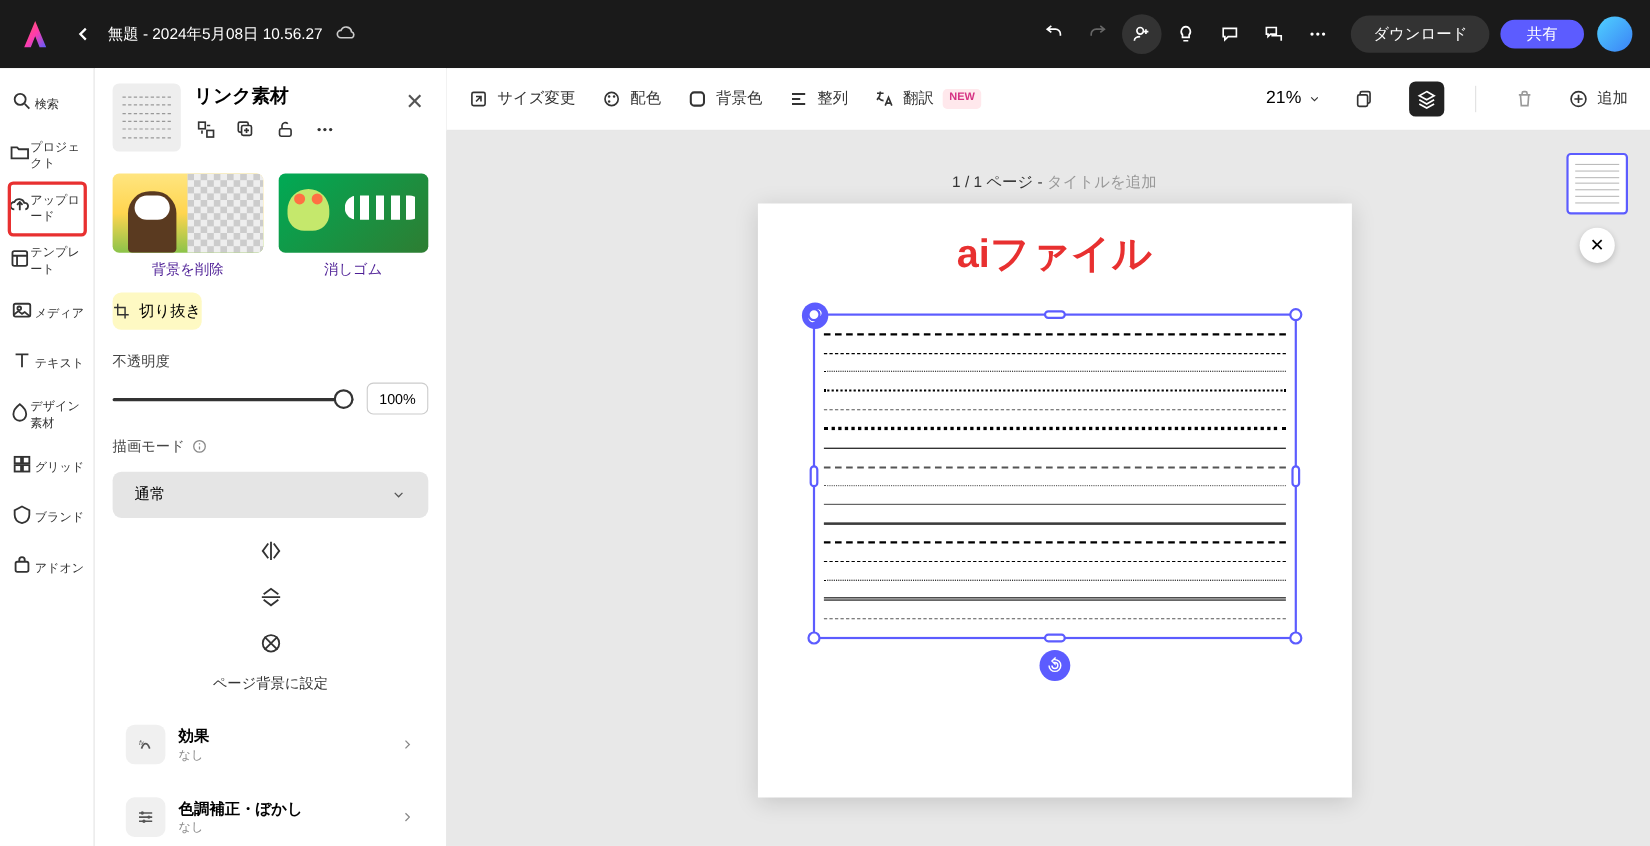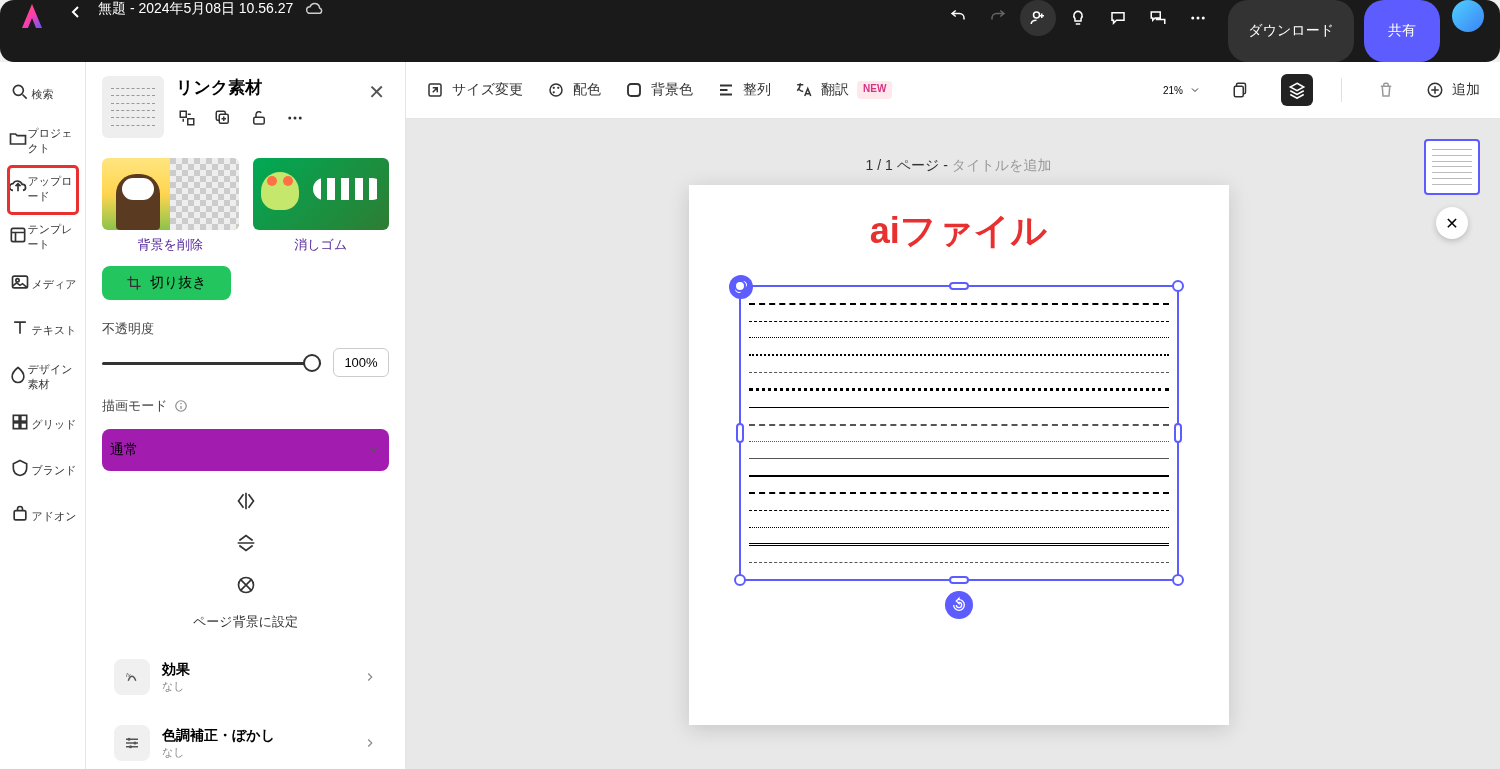--- a/index.html
+++ b/index.html
@@ -1,19 +1,19 @@
 <!DOCTYPE html>
 <html><head>
 <meta charset="utf-8">
 <style>
 * { box-sizing: border-box; margin: 0; padding: 0; font-family: -apple-system, BlinkMacSystemFont, "Segoe UI", sans-serif; }
 body { width: 1500px; height: 769px; overflow: hidden; background: #f0f0f0; }
 
 
-.topbar { height: 62px; background: #1a1a1a; display: flex; padding: 0 16px; color: #fff; border-radius: 14px; }
+.topbar { height: 62px; background: #1a1a1a; display: flex; align-items: center; padding: 0 16px; color: #fff; }
 .logo { width: 32px; height: 32px; margin-right: 16px; display:flex;align-items:center;justify-content:center; }
 .back-chev { width: 24px; height: 24px; display:flex;align-items:center;justify-content:center; margin-right:10px; cursor:pointer; color:#fff;}
 .doc-title { font-size: 14px; color: #fff; }
 .cloud-icon { margin-left: 12px; color:#ccc; }
 .topbar-spacer { flex: 1; }
 .topbar-icon { width: 36px; height: 36px; border-radius: 50%; display:flex;align-items:center;justify-content:center;color:#fff;cursor:pointer;margin:0 2px;}
 .topbar-icon.dark { background:#333; }
 .btn-download { background:#333; color:#fff; border:none; border-radius:20px; padding:8px 20px; font-size:14px; margin-left:10px; cursor:pointer;}
 .btn-share { background:#5c5cff; color:#fff; border:none; border-radius:20px; padding:4px 24px; font-size:14px; margin-left:10px; cursor:pointer;}
 .avatar { width:32px; height:32px; border-radius:50%; background: linear-gradient(135deg,#4fd1ff,#3b82f6); margin-left:12px; cursor:pointer;}
@@ -51,51 +51,51 @@
   repeating-conic-gradient(#eee 0 25%, #ccc 0 50%) 0 0/12px 12px;}
 .dog-shape{position:absolute;left:14px;bottom:0;width:44px;height:56px;background:#5a3a20;border-radius:20px 20px 4px 4px;}
 .dog-shape::before{content:"";position:absolute;top:4px;left:6px;width:32px;height:22px;background:#fff;border-radius:12px;}
 .frog-img{background:linear-gradient(135deg,#0a5,#2e7d32);position:relative;}
 .frog-shape{position:absolute;left:8px;top:14px;width:38px;height:38px;background:#c5e86c;border-radius:50% 50% 40% 40%;}
 .frog-shape::before{content:"";position:absolute;top:4px;left:6px;width:10px;height:10px;background:#ff7043;border-radius:50%;box-shadow:16px 0 0 #ff7043;}
 .frog-img::after{content:"";position:absolute;right:6px;top:20px;width:70px;height:22px;background:repeating-linear-gradient(90deg,#fff,#fff 8px,transparent 8px,transparent 14px);border-radius:12px;}
 .action-label { font-size:13px; margin-top:6px; color:#4c1d95;}
 
 .crop-row{ padding: 6px 16px 14px;}
-.crop-btn{ background:#22c55e;border:none;border-radius:8px;padding:8px 24px;display:flex;align-items:center;gap:8px;font-size:14px;cursor:pointer;}
+.crop-btn{ background:#fef9c3;border:none;border-radius:8px;padding:8px 0;display:flex;align-items:center;gap:8px;font-size:14px;cursor:pointer;}
 
 .section{ padding: 6px 16px 14px;}
 .section-label{ font-size:13px; color:#444; margin-bottom:10px; display:flex;align-items:center;gap:6px;}
 .slider-row{ display:flex;align-items:center;gap:12px;}
 .slider{ flex:1; position:relative; height:18px;}
 .slider-track{position:absolute;top:8px;left:0;right:0;height:3px;background:#333;border-radius:2px;}
 .slider-thumb{position:absolute;right:0;top:0;width:18px;height:18px;border-radius:50%;background:#fff;border:2px solid #333;}
 .pct-box{width:56px;border:1px solid #ccc;border-radius:6px;padding:6px;text-align:center;font-size:13px;}
 
 .select-row{ padding: 0 16px 12px;}
-.select{ width:100%;background:#a21caf;border:none;border-radius:8px;padding:12px 8px;display:flex;justify-content:space-between;align-items:center;font-size:14px;cursor:pointer;}
+.select{ width:100%;background:#e5e5e5;border:none;border-radius:8px;padding:12px 20px;display:flex;justify-content:space-between;align-items:center;font-size:14px;cursor:pointer;}
 
 .icon-row{ padding:4px 16px 18px; display:flex;align-items:center;gap:14px; color:#333;flex-direction:column;}
 .icon-btn{width:28px;height:28px;display:flex;align-items:center;justify-content:center;cursor:pointer;}
 .icon-row-label{font-size:13px;}
 
 .effect-row{ margin:0 16px 10px; background:#fff; border-radius:8px; display:flex;align-items:center;padding:10px 12px;gap:12px;cursor:pointer;}
 .effect-icon{width:36px;height:36px;background:#f0f0f0;border-radius:8px;display:flex;align-items:center;justify-content:center;flex-shrink:0;}
 .effect-text{flex:1;}
 .effect-title{font-size:14px;font-weight:700;}
 .effect-sub{font-size:11px;color:#888;}
 .chev{color:#888;}
 
 
 .canvas-wrap{ flex:1; position:relative; background:#e8e8e8; display:flex; flex-direction:column;}
 .canvas-toolbar{ height:57px; background:#fff; border-bottom:1px solid #e5e5e5; display:flex;align-items:center;padding:0 20px;gap:24px;}
 .ct-item{display:flex;gap:8px;font-size:14px;color:#333;cursor:pointer;}
 .ct-badge{background:#ffe8ec;color:#d63384;font-size:10px;font-weight:700;padding:2px 6px;border-radius:4px;}
 .ct-spacer{flex:1;}
-.zoom-disp{font-size:10px;display:flex;align-items:center;gap:6px;cursor:pointer;}
+.zoom-disp{font-size:16px;display:flex;align-items:center;gap:6px;cursor:pointer;}
 .ct-icon{width:32px;height:32px;display:flex;align-items:center;justify-content:center;cursor:pointer;border-radius:6px;}
 .ct-icon.dark{background:#222;color:#fff;}
 .ct-sep{width:1px;height:24px;background:#e0e0e0;margin:0 4px;}
 
 .canvas-body{flex:1;position:relative;overflow:hidden;margin-left:11px;}
 .page-label{position:absolute;top:38px;left:50%;transform:translateX(-50%);font-size:14px;color:#333;}
 .page-label .muted{color:#999;}
 .artboard{position:absolute;top:66px;left:50%;transform:translateX(-50%);width:540px;height:540px;background:#fff;box-shadow:0 4px 20px rgba(0,0,0,0.15);}
 .red-title{position:absolute;top:22px;left:0;right:0;text-align:center;color:#e83030;font-size:36px;font-weight:700;}
 .selection{position:absolute;top:100px;left:50px;right:50px;height:296px;border:2px solid #5c5cff;}

